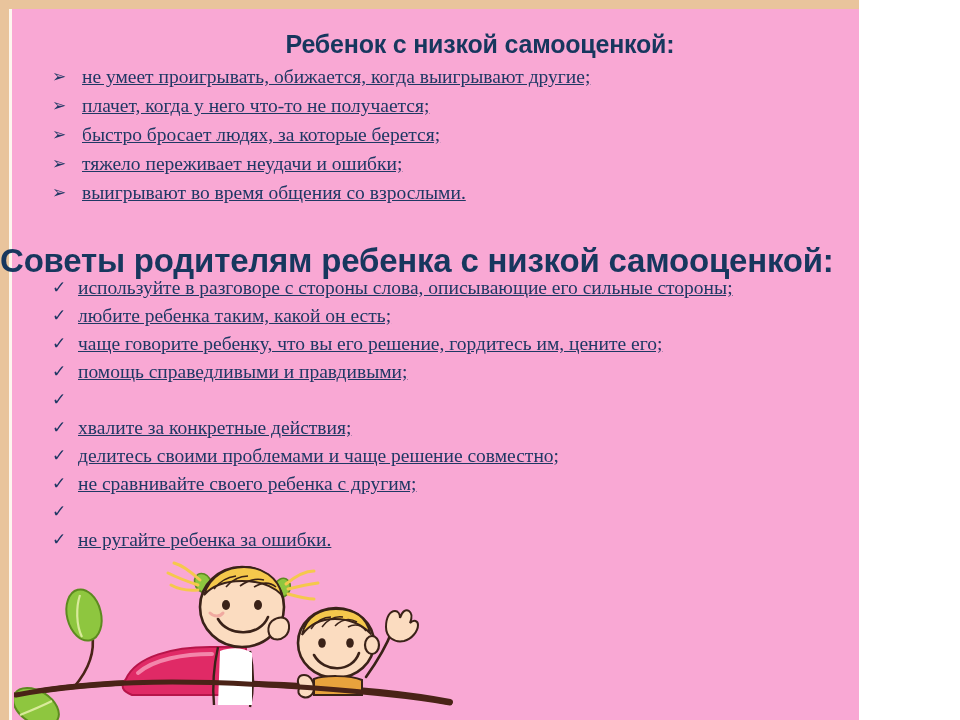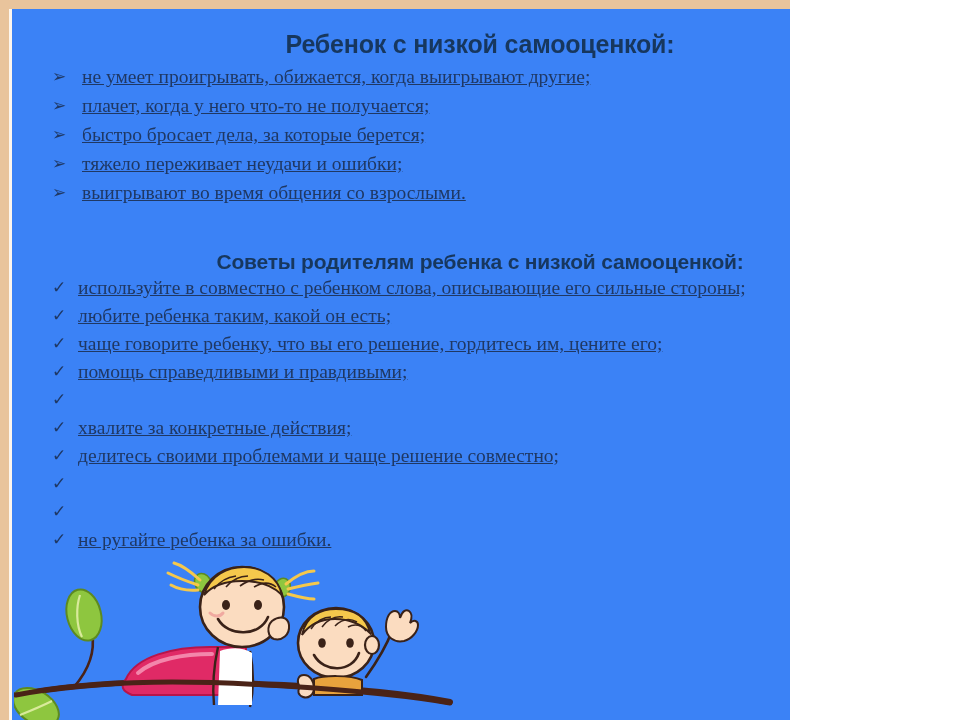--- a/index.html
+++ b/index.html
@@ -7,23 +7,23 @@
   html, body {
     margin: 0;
     padding: 0;
     background: #ffffff;
   }
   body {
     font-family: "Liberation Serif", "DejaVu Serif", serif;
   }
   .slide {
     position: relative;
-    width: 790px;
+    width: 859px;
     height: 720px;
-    background: #3b82f6;
+    background: #f9a8d4;
     overflow: hidden;
   }
   
   .frame-top {
     position: absolute;
     left: 0; top: 0;
     width: 960px; height: 9px;
     background: #e9c49c;
   }
   .frame-left {
@@ -48,24 +48,24 @@
     letter-spacing: -0.2px;
     white-space: nowrap;
   }
   #heading-1 {
     left: 0; top: 30px;
     width: 960px;
     text-align: center;
     font-size: 25px;
   }
   #heading-2 {
-    left: 0; top: 250px;
+    left: 0; top: 242px;
     width: 960px;
-    text-align: center;
-    font-size: 21px;
+    text-align: left;
+    font-size: 33px;
   }
 
   
   .list {
     position: absolute;
     margin: 0;
     padding: 0;
     list-style: none;
   }
   #list-symptoms { left: 52px; top: 66px; width: 880px; }
@@ -130,38 +130,38 @@
     <li class="list-item">
       <span class="bullet bullet-arrow">➢</span>
       <span class="item-text">не умеет проигрывать, обижается, когда выигрывают другие;</span>
     </li>
     <li class="list-item">
       <span class="bullet bullet-arrow">➢</span>
       <span class="item-text">плачет, когда у него что-то не получается;</span>
     </li>
     <li class="list-item">
       <span class="bullet bullet-arrow">➢</span>
-      <span class="item-text">быстро бросает дела, за которые берется;</span>
+      <span class="item-text">быстро бросает людях, за которые берется;</span>
     </li>
     <li class="list-item">
       <span class="bullet bullet-arrow">➢</span>
       <span class="item-text">тяжело переживает неудачи и ошибки;</span>
     </li>
     <li class="list-item">
       <span class="bullet bullet-arrow">➢</span>
       <span class="item-text">выигрывают во время общения со взрослыми.</span>
     </li>
   </ul>
 
   <div class="heading" id="heading-2">Советы родителям ребенка с низкой самооценкой:</div>
 
   <ul class="list" id="list-advice">
     <li class="list-item">
       <span class="bullet bullet-check">✓</span>
-      <span class="item-text">используйте в совместно с ребенком слова, описывающие его сильные стороны;</span>
+      <span class="item-text">используйте в разговоре с стороны слова, описывающие его сильные стороны;</span>
     </li>
     <li class="list-item">
       <span class="bullet bullet-check">✓</span>
       <span class="item-text">любите ребенка таким, какой он есть;</span>
     </li>
     <li class="list-item">
       <span class="bullet bullet-check">✓</span>
       <span class="item-text">чаще говорите ребенку, что вы его решение, гордитесь им, цените его;</span>
     </li>
     <li class="list-item">
@@ -174,20 +174,21 @@
     <li class="list-item">
       <span class="bullet bullet-check">✓</span>
       <span class="item-text">хвалите за конкретные действия;</span>
     </li>
     <li class="list-item">
       <span class="bullet bullet-check">✓</span>
       <span class="item-text">делитесь своими проблемами и чаще решение совместно;</span>
     </li>
     <li class="list-item">
       <span class="bullet bullet-check">✓</span>
+      <span class="item-text">не сравнивайте своего ребенка с другим;</span>
     </li>
     <li class="list-item">
       <span class="bullet bullet-check">✓</span>
     </li>
     <li class="list-item">
       <span class="bullet bullet-check">✓</span>
       <span class="item-text">не ругайте ребенка за ошибки.</span>
     </li>
   </ul>
 

